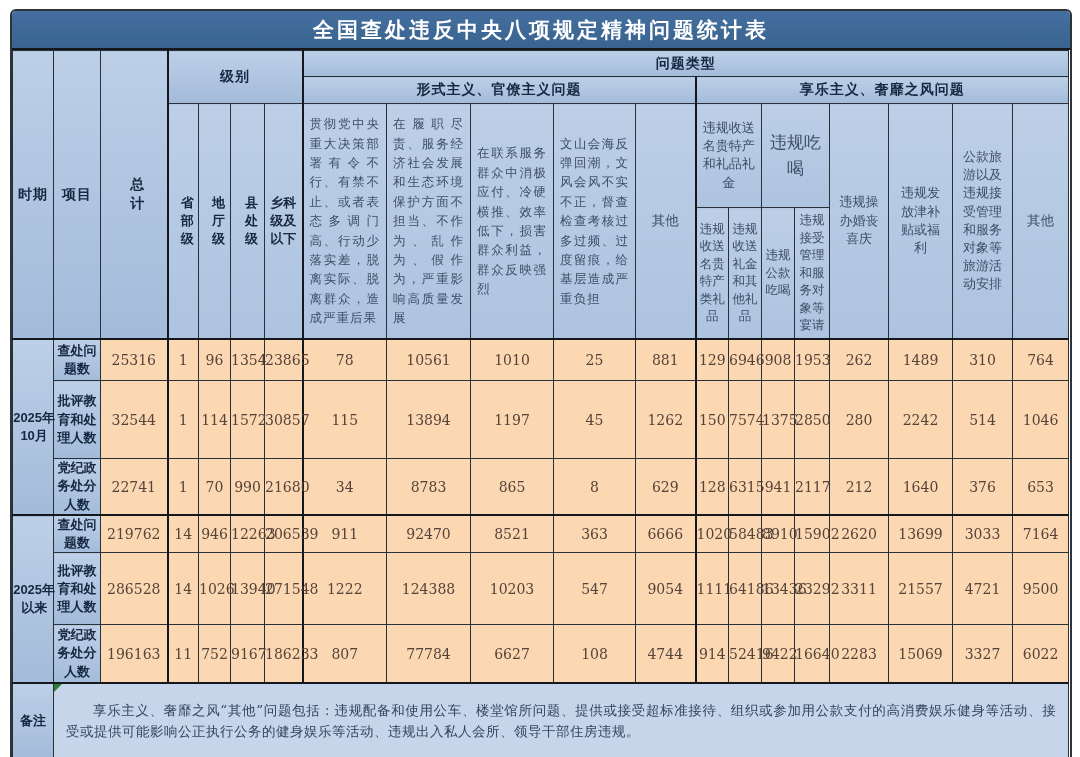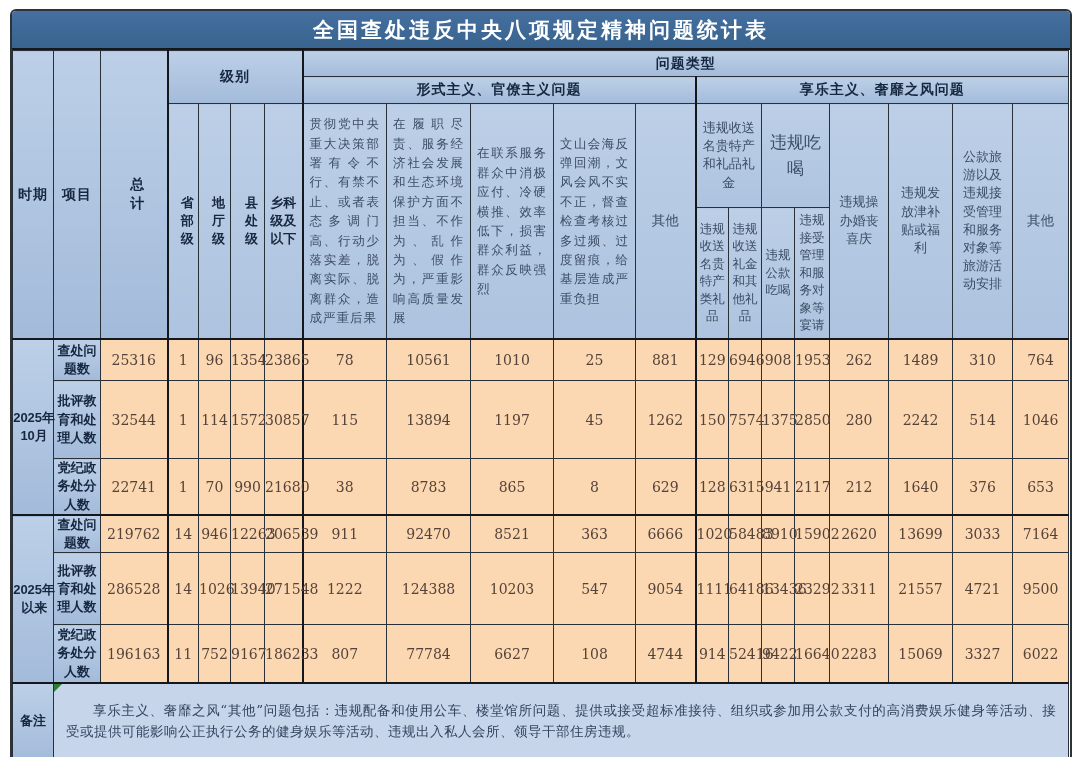--- a/index.html
+++ b/index.html
@@ -153,21 +153,21 @@
         <td class="peach num">514</td>
         <td class="peach num">1046</td>
       </tr>
       <tr style="height:52px">
         <td class="blue hdr-sm"><span class="vw w3">党纪政务处分人数</span></td>
         <td class="peach num br2">22741</td>
         <td class="peach num">1</td>
         <td class="peach num">70</td>
         <td class="peach num">990</td>
         <td class="peach num br2">21680</td>
-        <td class="peach num">38</td>
+        <td class="peach num">34</td>
         <td class="peach num">8783</td>
         <td class="peach num">865</td>
         <td class="peach num">8</td>
         <td class="peach num br2">629</td>
         <td class="peach num">128</td>
         <td class="peach num">6315</td>
         <td class="peach num">941</td>
         <td class="peach num">2117</td>
         <td class="peach num">212</td>
         <td class="peach num">1640</td>

